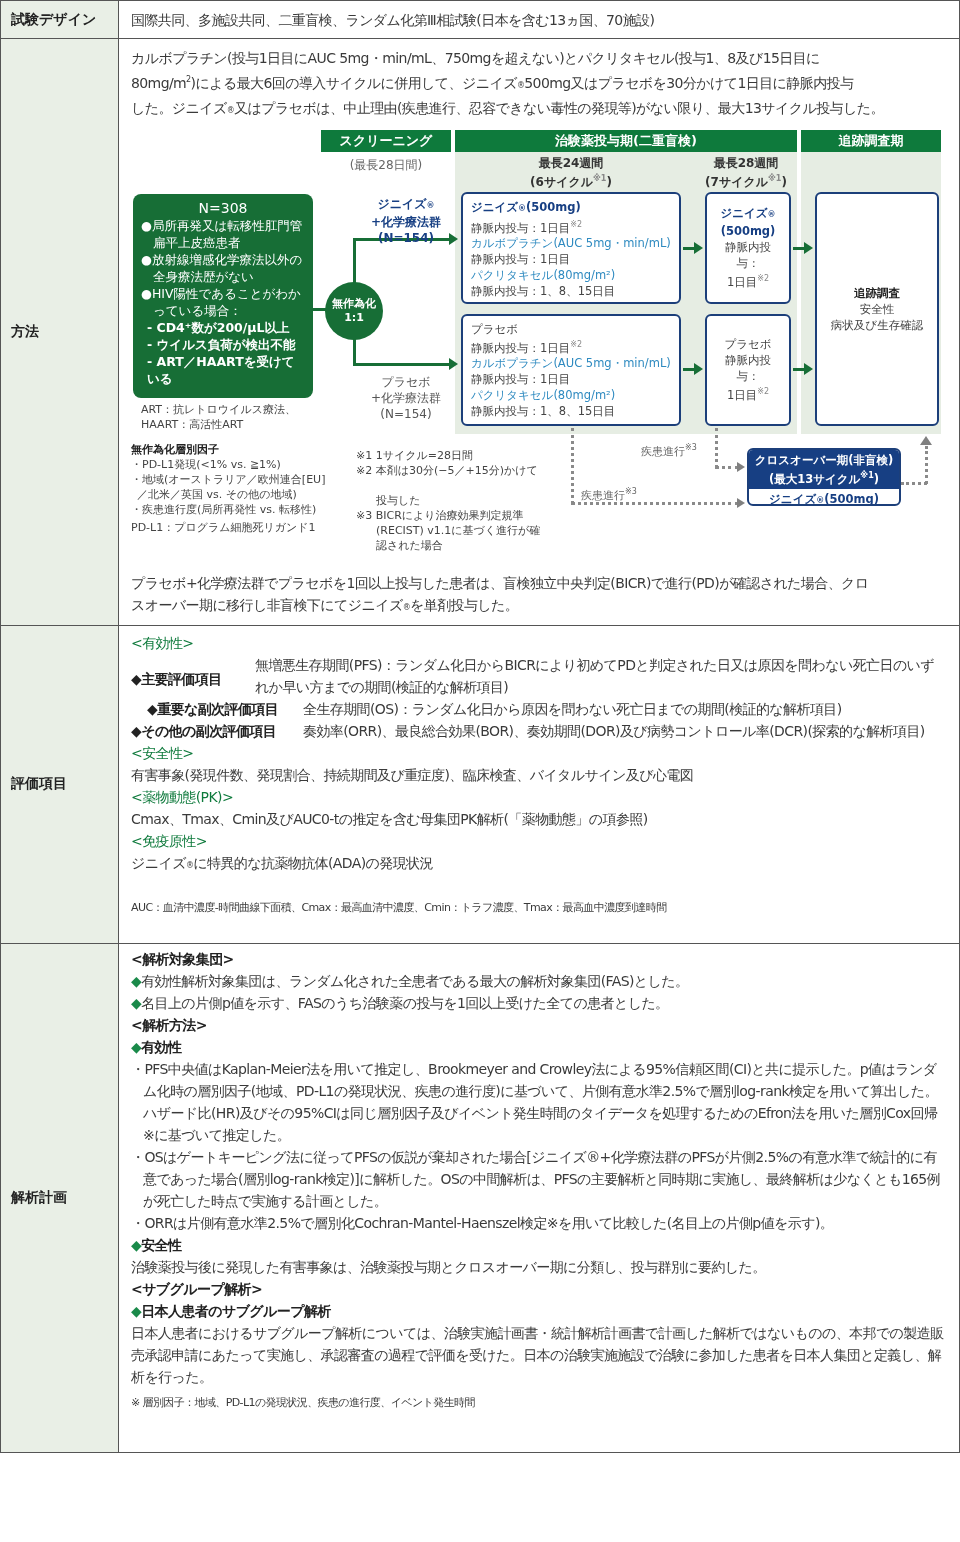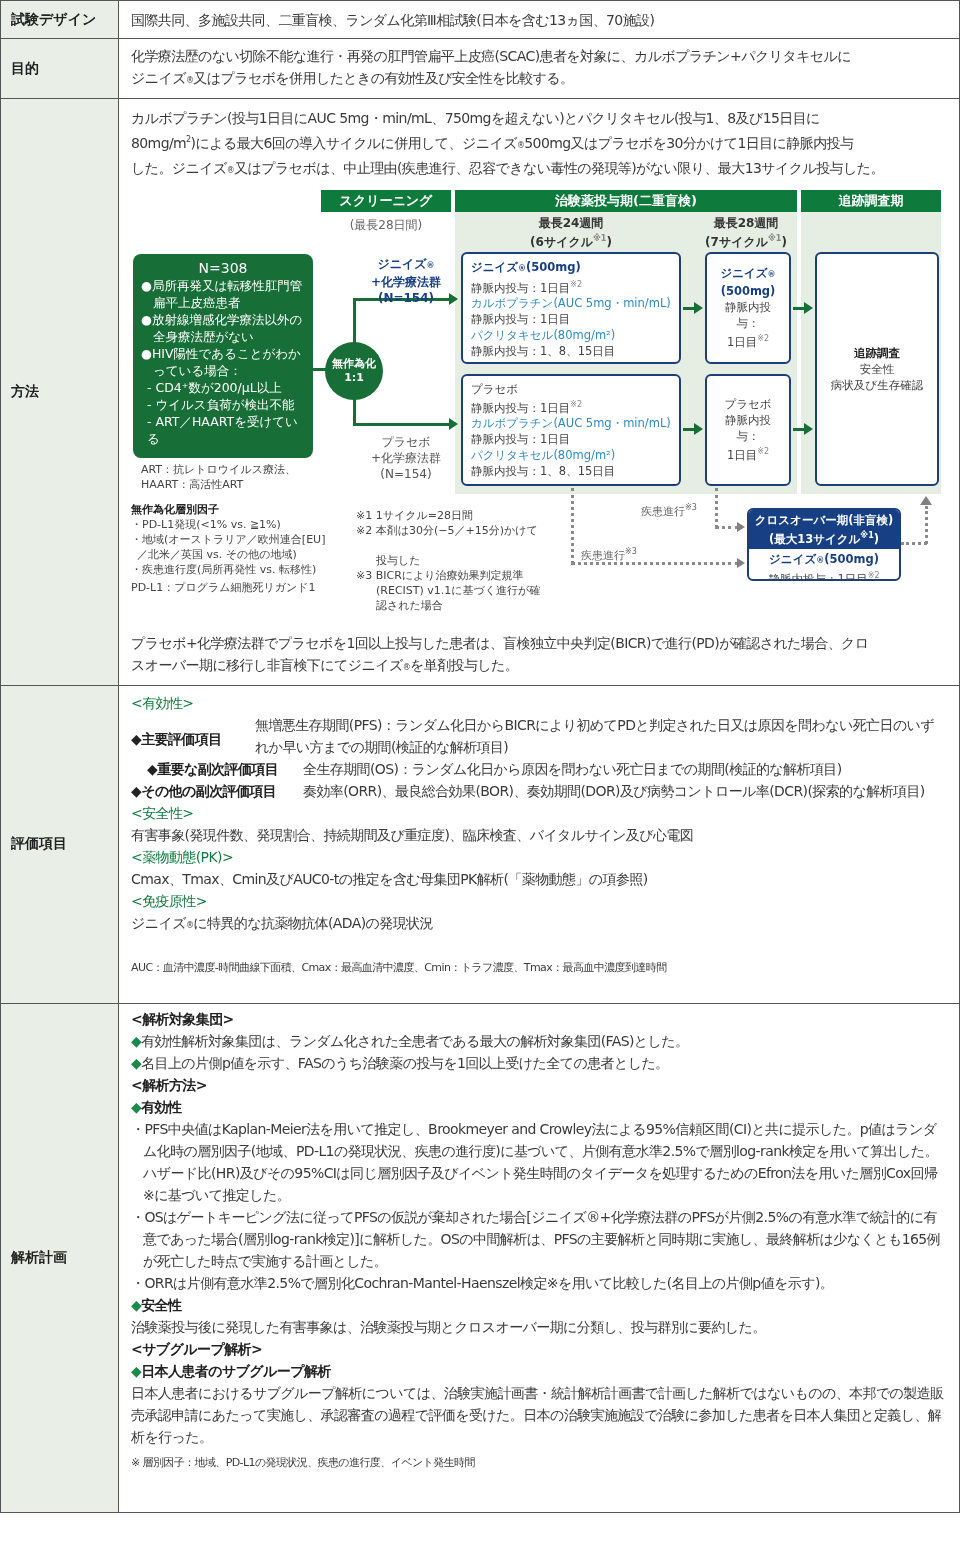--- a/index.html
+++ b/index.html
@@ -14,21 +14,21 @@
 
   
   .diagram { position: relative; width: 820px; height: 440px; margin-top: 8px; font-size: 11.5px; line-height: 15px; }
   .ph { position: absolute; top: 0; height: 22px; background: #0e7a3c; color: #fff; font-size: 13px; font-weight: bold; display: flex; align-items: center; justify-content: center; }
   .bgzone { position: absolute; background: #e6ede3; }
   .subhd { position: absolute; text-align: center; font-weight: bold; color: #333; font-size: 12px; line-height: 15px; }
   .subhd.gray { font-weight: normal; color: #666; }
   .nbox { position: absolute; background: #176e36; color: #fff; border-radius: 8px; padding: 6px 8px; font-size: 12.5px; line-height: 17px; }
   .nbox .n { text-align: center; font-size: 14px; }
   .nbox .b { padding-left: 12px; text-indent: -12px; }
-  .nbox .d { padding-left: 6px; }
+  .nbox .d { padding-left: 6px; font-weight: bold; }
   .circle { position: absolute; width: 58px; height: 58px; border-radius: 50%; background: #176e36; color: #fff; font-size: 11px; font-weight: bold; display: flex; flex-direction: column; align-items: center; justify-content: center; line-height: 14px; }
   .line { position: absolute; background: #176e36; }
   .arrowhead { position: absolute; width: 0; height: 0; border-top: 6px solid transparent; border-bottom: 6px solid transparent; border-left: 9px solid #176e36; }
   .armlbl { position: absolute; text-align: center; font-size: 12px; line-height: 16px; }
   .armlbl.blue { color: #173f83; font-weight: bold; }
   .armlbl.gray { color: #555; }
   .wbox { position: absolute; background: #fff; border: 2px solid #1c3f7a; border-radius: 6px; padding: 5px 8px; font-size: 11.5px; line-height: 16px; color: #444; }
   .wbox .bl { color: #173f83; font-weight: bold; }
   .wbox .lb { color: #2e8ac0; }
   .wbox.c { text-align: center; display: flex; flex-direction: column; justify-content: center; }
@@ -55,27 +55,20 @@
 <body>
 
 <table class="tbl">
 
   <tbody>
       <tr style="height:38px;">
     <td class="lab">試験デザイン</td>
     <td class="val cell-tight">国際共同、多施設共同、二重盲検、ランダム化第Ⅲ相試験(日本を含む13ヵ国、70施設)</td>
   </tr>
 
-  <tr style="height:60px;">
-    <td class="lab">目的</td>
-    <td class="val cell-tight">
-      <div>化学療法歴のない切除不能な進行・再発の肛門管扁平上皮癌(SCAC)患者を対象に、カルボプラチン+パクリタキセルに</div>
-      <div><span>ジニイズ</span><span class="reg">®</span><span>又はプラセボを併用したときの有効性及び安全性を比較する。</span></div>
-    </td>
-  </tr>
 
 
   <tr style="height:578px;">
     <td class="lab">方法</td>
     <td class="val cell-tight" style="vertical-align:top; padding-top:8px;">
       <div>
         <div>カルボプラチン(投与1日目にAUC 5mg・min/mL、750mgを超えない)とパクリタキセル(投与1、8及び15日目に</div>
         <div><span>80mg/m</span><span class="sup">2</span><span>)による最大6回の導入サイクルに併用して、ジニイズ</span><span class="reg">®</span><span>500mg又はプラセボを30分かけて1日目に静脈内投与</span></div>
         <div><span>した。ジニイズ</span><span class="reg">®</span><span>又はプラセボは、中止理由(疾患進行、忍容できない毒性の発現等)がない限り、最大13サイクル投与した。</span></div>
       </div>
@@ -189,21 +182,21 @@
 
         <div class="dotv" style="left:584px; top:298px; height:40px;"></div>
         <div class="doth" style="left:584px; top:336px; width:24px;"></div>
         <div class="gtri" style="left:606px; top:332px;"></div>
         <div class="glab" style="left:510px; top:310px;"><span>疾患進行</span><span class="sup">※3</span></div>
 
         <div class="doth" style="left:770px; top:352px; width:26px;"></div>
         <div class="dotv" style="left:794px; top:316px; height:38px;"></div>
         <div class="gtriup" style="left:789px; top:306px;"></div>
 
-        <div class="xbox" style="left:616px; top:318px; width:154px; height:73px;">
+        <div class="xbox" style="left:616px; top:318px; width:154px; height:58px;">
           <div class="hd">
             <div>クロスオーバー期(非盲検)</div>
             <div><span>(最大13サイクル</span><span class="sup">※1</span>)</div>
           </div>
           <div class="bd">
             <div class="bl"><span>ジニイズ</span><span class="reg">®</span><span>(500mg)</span></div>
             <div><span>静脈内投与：1日目</span><span class="sup" style="color:#888">※2</span></div>
           </div>
         </div>
 

